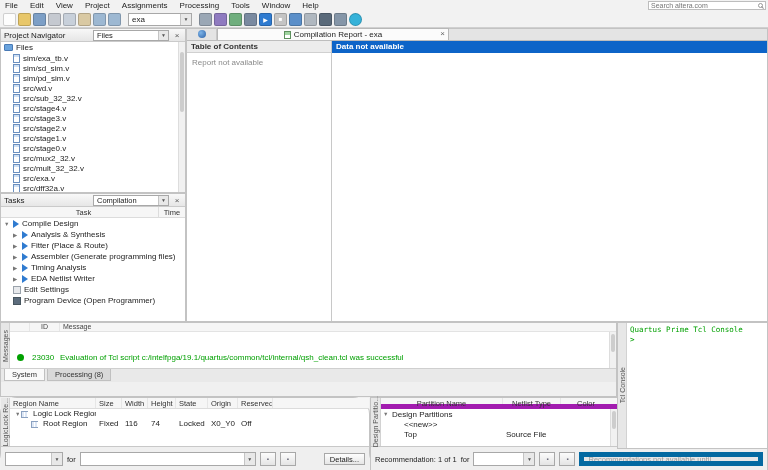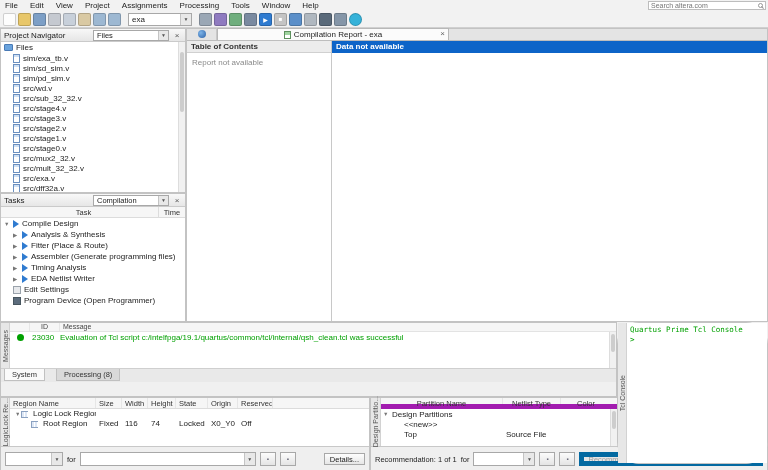--- a/index.html
+++ b/index.html
@@ -83,28 +83,28 @@
   .msghead { height:9px; display:flex; background:#f6f6f6; border-bottom:1px solid #e3e3e3; font-size:7px; color:#444; }
   .msghead .h-type { width:20px; border-right:1px solid #e6e6e6; }
   .msghead .h-id { width:30px; text-align:center; border-right:1px solid #e6e6e6; }
   .msghead .h-msg { flex:1; padding-left:3px; }
   .msgrow { display:flex; align-items:center; height:10px; font-size:8px; white-space:nowrap; }
   .m-type { width:20px; display:flex; justify-content:center; flex:none; }
   .typedot { width:7px; height:7px; border-radius:50%; background:transparent; }
   .typedot.icon-success { background:#00a000; }
   .m-id { width:30px; padding-left:2px; flex:none; }
   .m-text { flex:1; overflow:hidden; }
-  .msgtabs { height:14px; display:flex; align-items:flex-start; padding-left:3px; gap:11px; background:#e9e9e9; border-top:1px solid #cfcfcf; }
+  .msgtabs { height:14px; display:flex; align-items:flex-start; padding-left:3px; gap:2px; background:#e9e9e9; border-top:1px solid #cfcfcf; }
   .mtab { height:12px; padding:0 7px; font-size:7.5px; display:flex; align-items:center; background:#d9d9d9; border:1px solid #c0c0c0; border-top:none; color:#333; }
   .mtab.active { background:#fafafa; }
   
-  #tcl { left:617px; top:322px; width:151px; height:142px; display:flex; z-index:3;border-radius:22px; }
+  #tcl { left:617px; top:322px; width:151px; height:127px; display:flex; z-index:3; }
   .tclbody { flex:1; background:#fff; padding:2px 3px; font-family:"DejaVu Sans Mono",monospace; font-size:7.5px; line-height:10px; }
   
-  #logiclock { left:0; top:397px; width:370px; height:73px; }
+  #logiclock { left:0; top:397px; width:370px; height:73px;border-radius:17px; }
   .lltop { display:flex; height:48px; }
   .lltable { flex:1; overflow:hidden; position:relative; }
   .llhead { display:flex; height:11px; background:#f6f6f6; border-bottom:1px solid #dcdcdc; font-size:7.5px; color:#333; }
   .llhead span, .llrow span { border-right:1px solid #e6e6e6; padding-left:3px; line-height:11px; white-space:nowrap; overflow:hidden; flex:none; }
   .lc-name{width:86px;} .lc-size{width:26px;} .lc-width{width:26px;} .lc-height{width:28px;} .lc-state{width:32px;} .lc-origin{width:30px;} .lc-res{width:35px;}
   .llrow { display:flex; height:10px; font-size:8px; }
   .llrow span { line-height:10px; border-right:none; }
   .llrow .lc-name { display:flex; align-items:center; gap:2px; padding-left:2px; }
   .llrow .lc-name.indented { padding-left:12px; }
   .regicon { width:7px; height:7px; border:1px solid #8aa0c0; background:repeating-linear-gradient(90deg,#dce6f5 0 2px,#fff 2px 3px); flex:none; }
@@ -383,21 +383,21 @@
   <div class="msgbody">
     <div class="vstrip">
       <span class="vlabel">Messages</span>
     </div>
     <div class="msgmain">
       <div class="msghead">
         <span class="h-type"></span>
         <span class="h-id">ID</span>
         <span class="h-msg">Message</span>
       </div>
-      <div style="color: rgb(0, 160, 0);">
+      <div style="color: rgb(0, 160, 0); margin-top: 20px;">
 
       <div class="msgrow">
             <span class="m-type">
               <span class="typedot icon-success"></span>
             </span>
             <span class="m-id">23030</span>
             <span class="m-text">Evaluation of Tcl script c:/intelfpga/19.1/quartus/common/tcl/internal/qsh_clean.tcl was successful</span>
           </div>
           <div class="msgrow">
             <span class="m-type">

